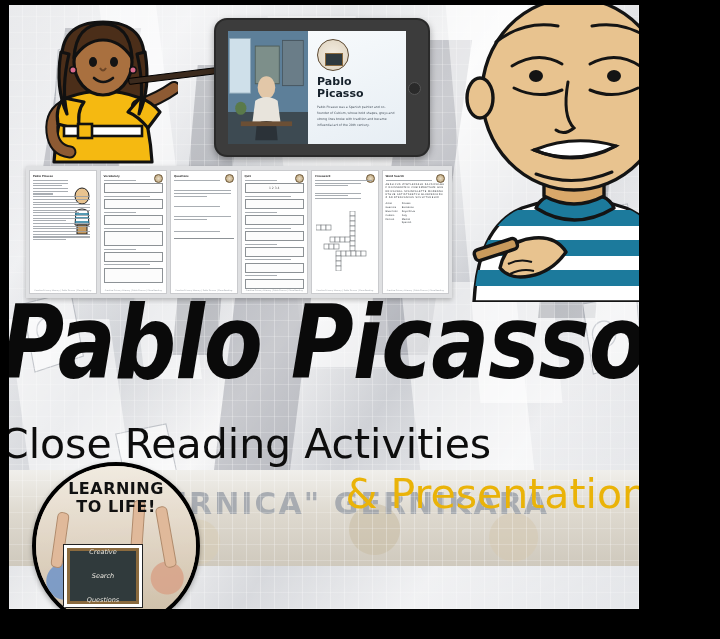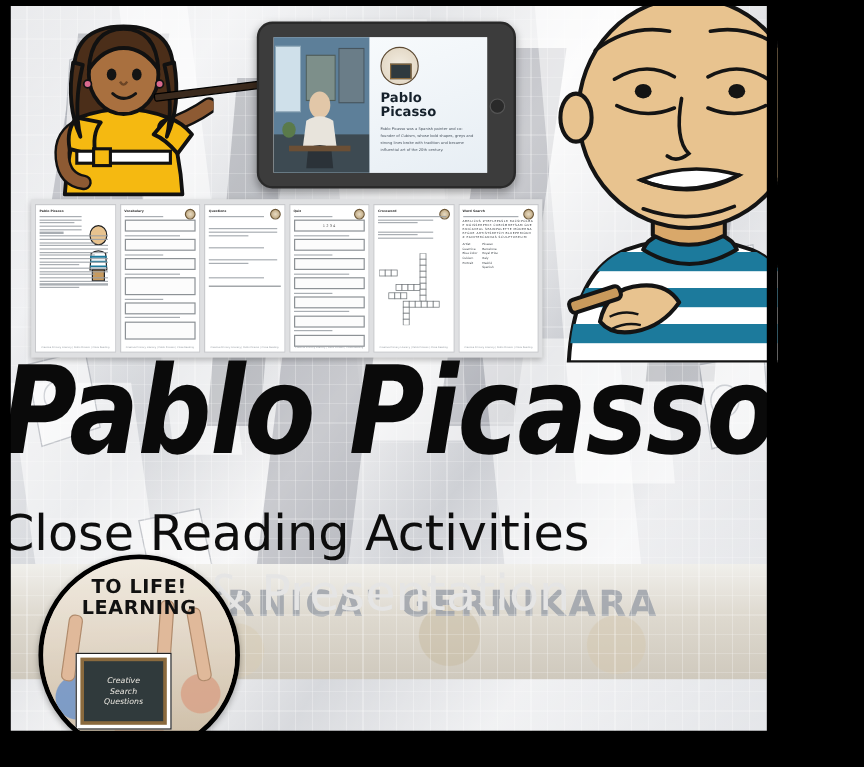--- a/index.html
+++ b/index.html
@@ -79,40 +79,40 @@
 
   
   .picasso{position:absolute;left:440px;top:2px;width:268px;height:300px;}
 
   
   .title{position:absolute;left:0;right:0;top:300px;text-align:center;
      font-family:"DejaVu Sans",sans-serif;font-weight:700;font-size:86px;line-height:1;
      color:#0a0a0a;letter-spacing:-1px;transform:scaleY(1.18);font-style:italic;}
   .sub1{position:absolute;left:0;right:0;top:424px;
      font-family:"DejaVu Sans",sans-serif;font-weight:400;font-size:41px;line-height:1;color:#0d0d0d;}
-  .sub2{position:absolute;left:0;right:0;top:474px;text-align:center;
-     font-family:"DejaVu Sans",sans-serif;font-weight:400;font-size:41px;line-height:1;color:#e5e5e5;}
+  .sub2{position:absolute;left:0;right:0;top:474px;text-align:right;
+     font-family:"DejaVu Sans",sans-serif;font-weight:400;font-size:41px;line-height:1;color:#eab308;}
 
   
   .badge{position:absolute;left:32px;top:462px;width:160px;height:160px;border-radius:50%;
      border:4px solid #000;overflow:hidden;background:linear-gradient(170deg,#efe7dc,#d9c9b5 60%,#c9b89f);
      box-shadow:0 2px 5px rgba(0,0,0,.3);}
   .badge .kids{position:absolute;inset:0;opacity:.85;
      background:
       radial-gradient(circle at 18% 72%,#6f94c9 0 18px,transparent 19px),
       radial-gradient(circle at 82% 70%,#d9a48a 0 16px,transparent 17px),
       radial-gradient(circle at 50% 88%,#caa98c 0 20px,transparent 21px),
       linear-gradient(180deg,#f2ece2,#cdbda6);}
   .badge .bl{position:absolute;width:10px;background:#e0b99a;border-radius:5px;border:1px solid #b08b6c;}
   .badge-txt{position:absolute;left:0;right:0;top:14px;text-align:center;
      font-family:"DejaVu Sans",sans-serif;font-weight:700;font-size:16px;line-height:1.12;color:#111;letter-spacing:.5px;}
   .chalk{position:absolute;left:27px;top:78px;width:72px;height:56px;background:#fff;border:1.5px solid #222;padding:3px;}
   .chalk .inner{width:100%;height:100%;background:#8a6a3e;padding:3px;box-sizing:border-box;}
   .chalk .slate{width:100%;height:100%;background:#303a3c;display:flex;flex-direction:column;
-     align-items:center;justify-content:center;gap:1px;}
+     align-items:center;justify-content:center;gap:16px;}
   .chalk .slate span{font-family:"DejaVu Sans",sans-serif;font-size:6.5px;color:#e9e6df;font-style:italic;}
 
   
   .grade{position:absolute;left:200px;top:559px;width:504px;height:56px;
      background:linear-gradient(180deg,#f0e6cf,#e4d6ba 55%,#d8c8a8);
      border:4px solid #111;box-shadow:0 2px 4px rgba(0,0,0,.4);
      display:flex;align-items:center;justify-content:center;}
   .grade span{font-family:"DejaVu Sans",sans-serif;font-size:33px;color:#111;font-weight:400;}
 </style>
 </head>
@@ -440,22 +440,22 @@
   <div class="title">Pablo Picasso</div>
   <div class="sub1">Close Reading Activities</div>
   <div class="sub2">&amp; Presentation</div>
 
   <div class="badge">
     <div class="kids"></div>
     <div class="bl" style="left:18px;top:46px;height:54px;transform:rotate(8deg)"></div>
     <div class="bl" style="left:124px;top:40px;height:60px;transform:rotate(-10deg)"></div>
     <div class="bl" style="left:96px;top:34px;height:48px;transform:rotate(4deg)"></div>
     <div class="badge-txt">
+      <div>LEARNING</div>
       <div>TO LIFE!</div>
-      <div>LEARNING</div>
     </div>
     <div class="chalk">
       <div class="inner">
         <div class="slate">
           <span>Creative</span>
           <span>Search</span>
           <span>Questions</span>
         </div>
       </div>
     </div>

